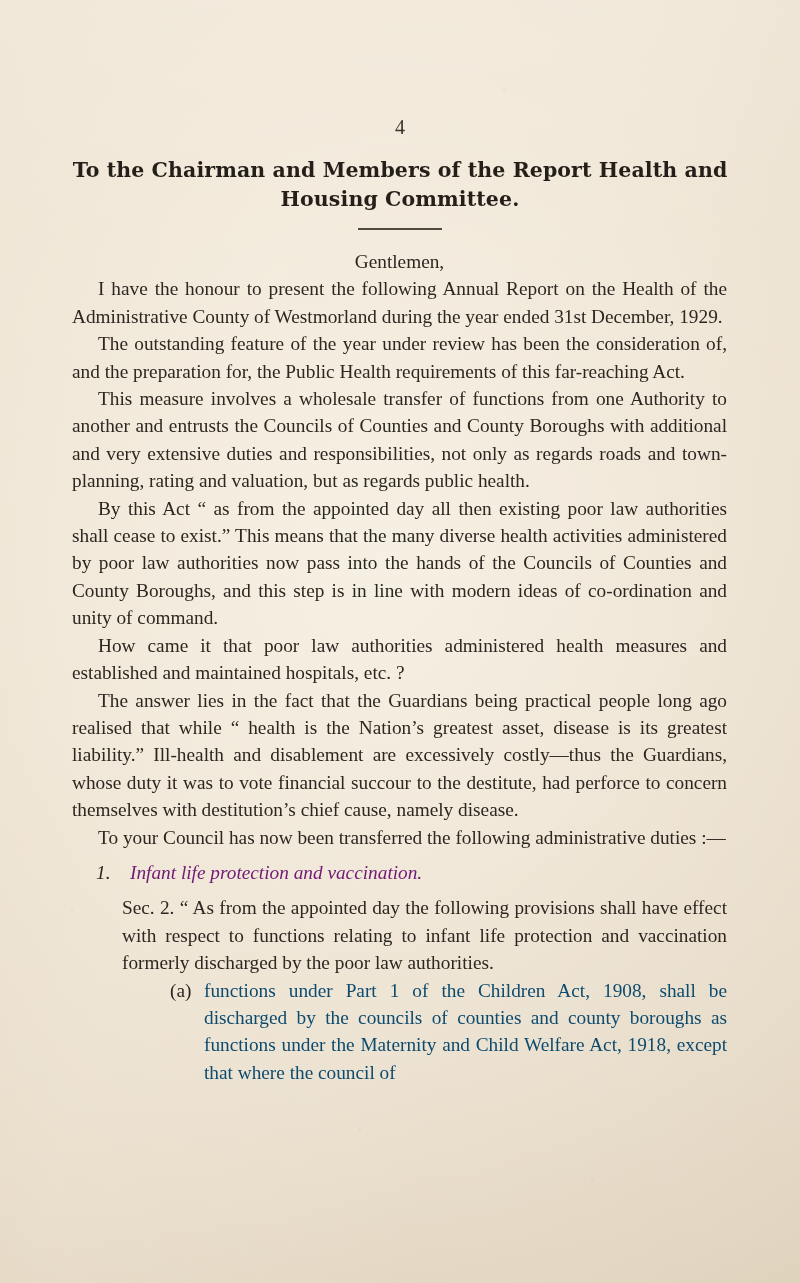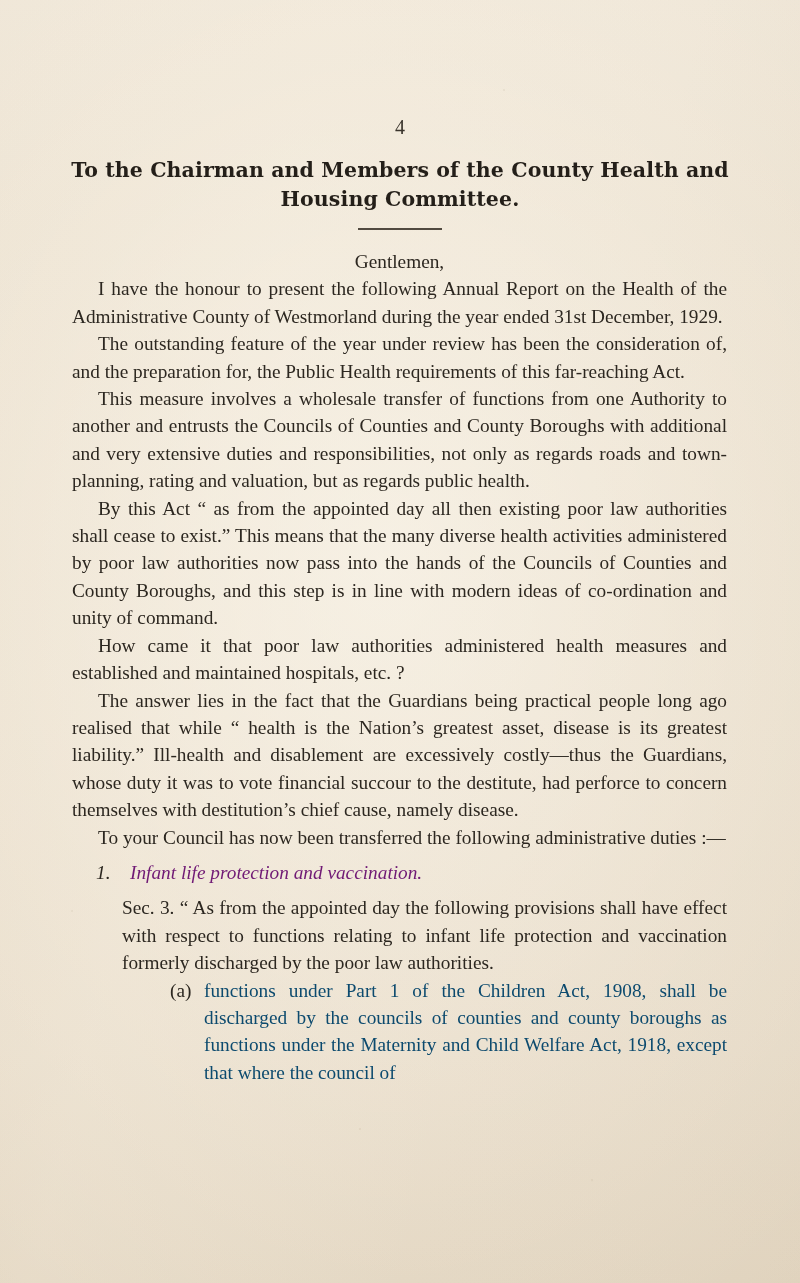--- a/index.html
+++ b/index.html
@@ -187,21 +187,21 @@
 <body>
 
 <div class="paper"></div>
 <div class="speckles"></div>
 
 <div class="page">
 
   <div class="page-number">4</div>
 
   <div class="letter-head">
-    <div>To the Chairman and Members of the County Health and</div>
+    <div>To the Chairman and Members of the Report Health and</div>
     <div>Housing Committee.</div>
   </div>
 
   <div class="rule"></div>
 
   <div class="body-block">
 
     <p class="salutation">Gentlemen,</p>
 
     <p class="body indent">I have the honour to present the following Annual Report on the Health of the Administrative County of Westmorland during the year ended 31st December, 1929.</p>
@@ -211,21 +211,21 @@
     <p class="body indent">This measure involves a wholesale transfer of functions from one Authority to another and entrusts the Councils of Counties and County Boroughs with additional and very extensive duties and responsibilities, not only as regards roads and town-planning, rating and valuation, but as regards public health.</p>
     <p class="body indent">By this Act “ as from the appointed day all then existing poor law authorities shall cease to exist.”  This means that the many diverse health activities administered by poor law authorities now pass into the hands of the Councils of Counties and County Boroughs, and this step is in line with modern ideas of co-ordination and unity of command.</p>
     <p class="body indent">How came it that poor law authorities administered health measures and established and maintained hospitals, etc. ?</p>
     <p class="body indent">The answer lies in the fact that the Guardians being practical people long ago realised that while “ health is the Nation’s greatest asset, disease is its greatest liability.”  Ill-health and disablement are excessively costly—thus the Guardians, whose duty it was to vote financial succour to the destitute, had perforce to concern themselves with destitution’s chief cause, namely disease.</p>
     <p class="body indent">To your Council has now been transferred the following administrative duties :—</p>
 
     <ol class="duties-list">
       <li class="duty-item">
         <span class="duty-num">1.</span>
         <p class="duty-title">Infant life protection and vaccination.</p>
-        <p class="duty-body">Sec. 3.   “ As from the appointed day the following provisions shall have effect with respect to functions relating to infant life protection and vaccination formerly discharged by the poor law authorities.</p>
+        <p class="duty-body">Sec. 2.   “ As from the appointed day the following provisions shall have effect with respect to functions relating to infant life protection and vaccination formerly discharged by the poor law authorities.</p>
 
         <ul class="sub-list">
           <li class="sub-item">
             <span class="sub-marker">(a)</span>
             <p class="sub-text">functions under Part 1 of the Children Act, 1908, shall be discharged by the councils of counties and county boroughs as functions under the Maternity and Child Welfare Act, 1918, except that where the council of</p>
           </li>
         </ul>
       </li>
     </ol>
 

